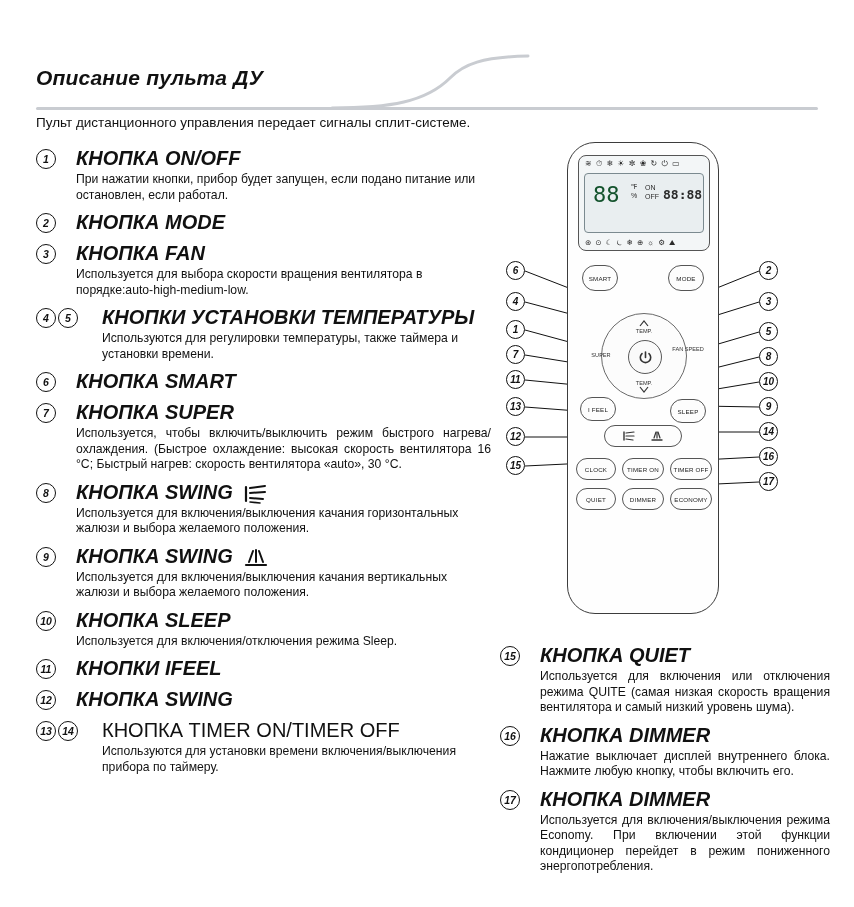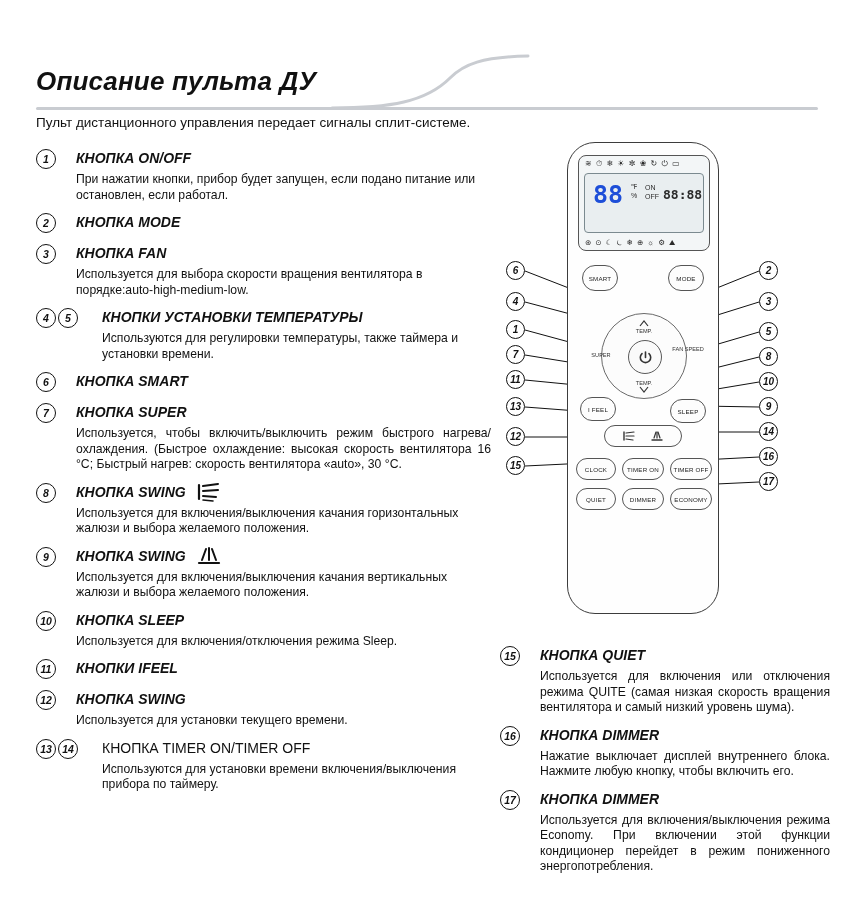--- a/index.html
+++ b/index.html
@@ -26,21 +26,21 @@
     position: absolute;
     left: 0;
     top: 28px;
     width: 854px;
     height: 58px;
   }
   .header-title {
     position: absolute;
     left: 36px;
     top: 38px;
-    font-size: 26px;
+    font-size: 21px;
     font-weight: bold;
     font-style: italic;
     letter-spacing: 0.2px;
     color: #111;
   }
   .header-rule {
     position: absolute;
     left: 36px;
     top: 79px;
     width: 782px;
@@ -83,21 +83,21 @@
   .item {
     position: relative;
     margin-bottom: 9px;
   }
   .item-head {
     position: relative;
     min-height: 22px;
     padding-left: 40px;
   }
   .item-title {
-    font-size: 14px;
+    font-size: 20px;
     font-style: italic;
     font-weight: bold;
     color: #111;
     line-height: 20px;
     white-space: nowrap;
     margin-top: 8px;
   }
   .item-title.plain {
     font-style: normal;
     font-weight: normal;
@@ -218,23 +218,23 @@
     font-size: 7.5px;
     letter-spacing: 1px;
     color: #2b2b2b;
     white-space: nowrap;
   }
   .lcd-temp {
     position: absolute;
     left: 8px;
     top: 8px;
     font-family: "DejaVu Sans Mono", monospace;
-    font-size: 25px;
-    font-weight: bold;
-    color: #1d4ed8;
+    font-size: 22px;
+    font-weight: normal;
+    color: #14532d;
     line-height: 25px;
   }
   .lcd-unit {
     position: absolute;
     left: 46px;
     top: 8px;
     font-size: 7px;
     line-height: 9px;
     color: #2b2b2b;
   }
@@ -412,21 +412,20 @@
         <span class="badge">11</span>
         <span class="item-title">КНОПКИ IFEEL</span>
       </div>
     </div>
 
     <div class="item">
       <div class="item-head">
         <span class="badge">12</span>
         <span class="item-title">КНОПКА SWING</span>
       </div>
-      <div class="item-body">Используется для установки текущего времени.</div>
     </div>
 
     <div class="item">
       <div class="item-head two-badges">
         <span class="badge">13</span>
         <span class="badge b2">14</span>
         <span class="item-title plain">КНОПКА TIMER ON/TIMER OFF</span>
       </div>
       <div class="item-body two-badges">Используются для установки времени включения/выключения прибора по таймеру.</div>
     </div>

